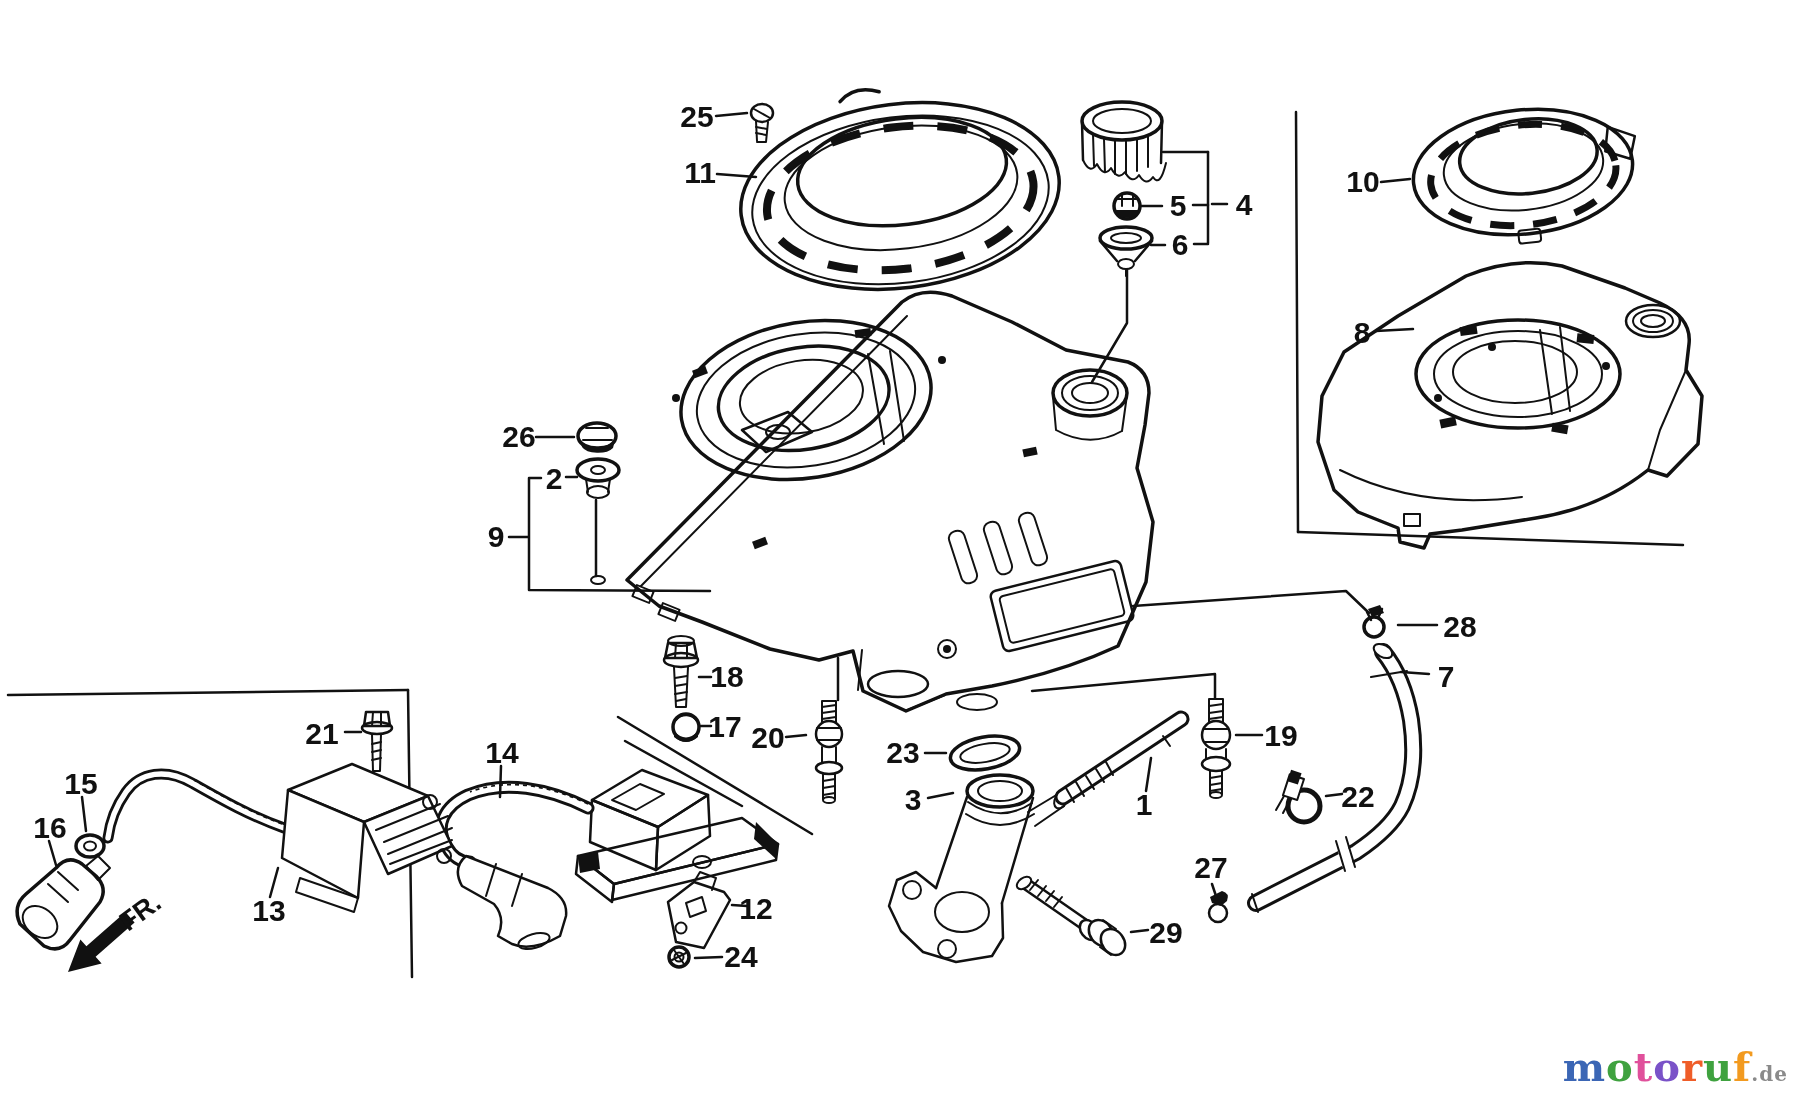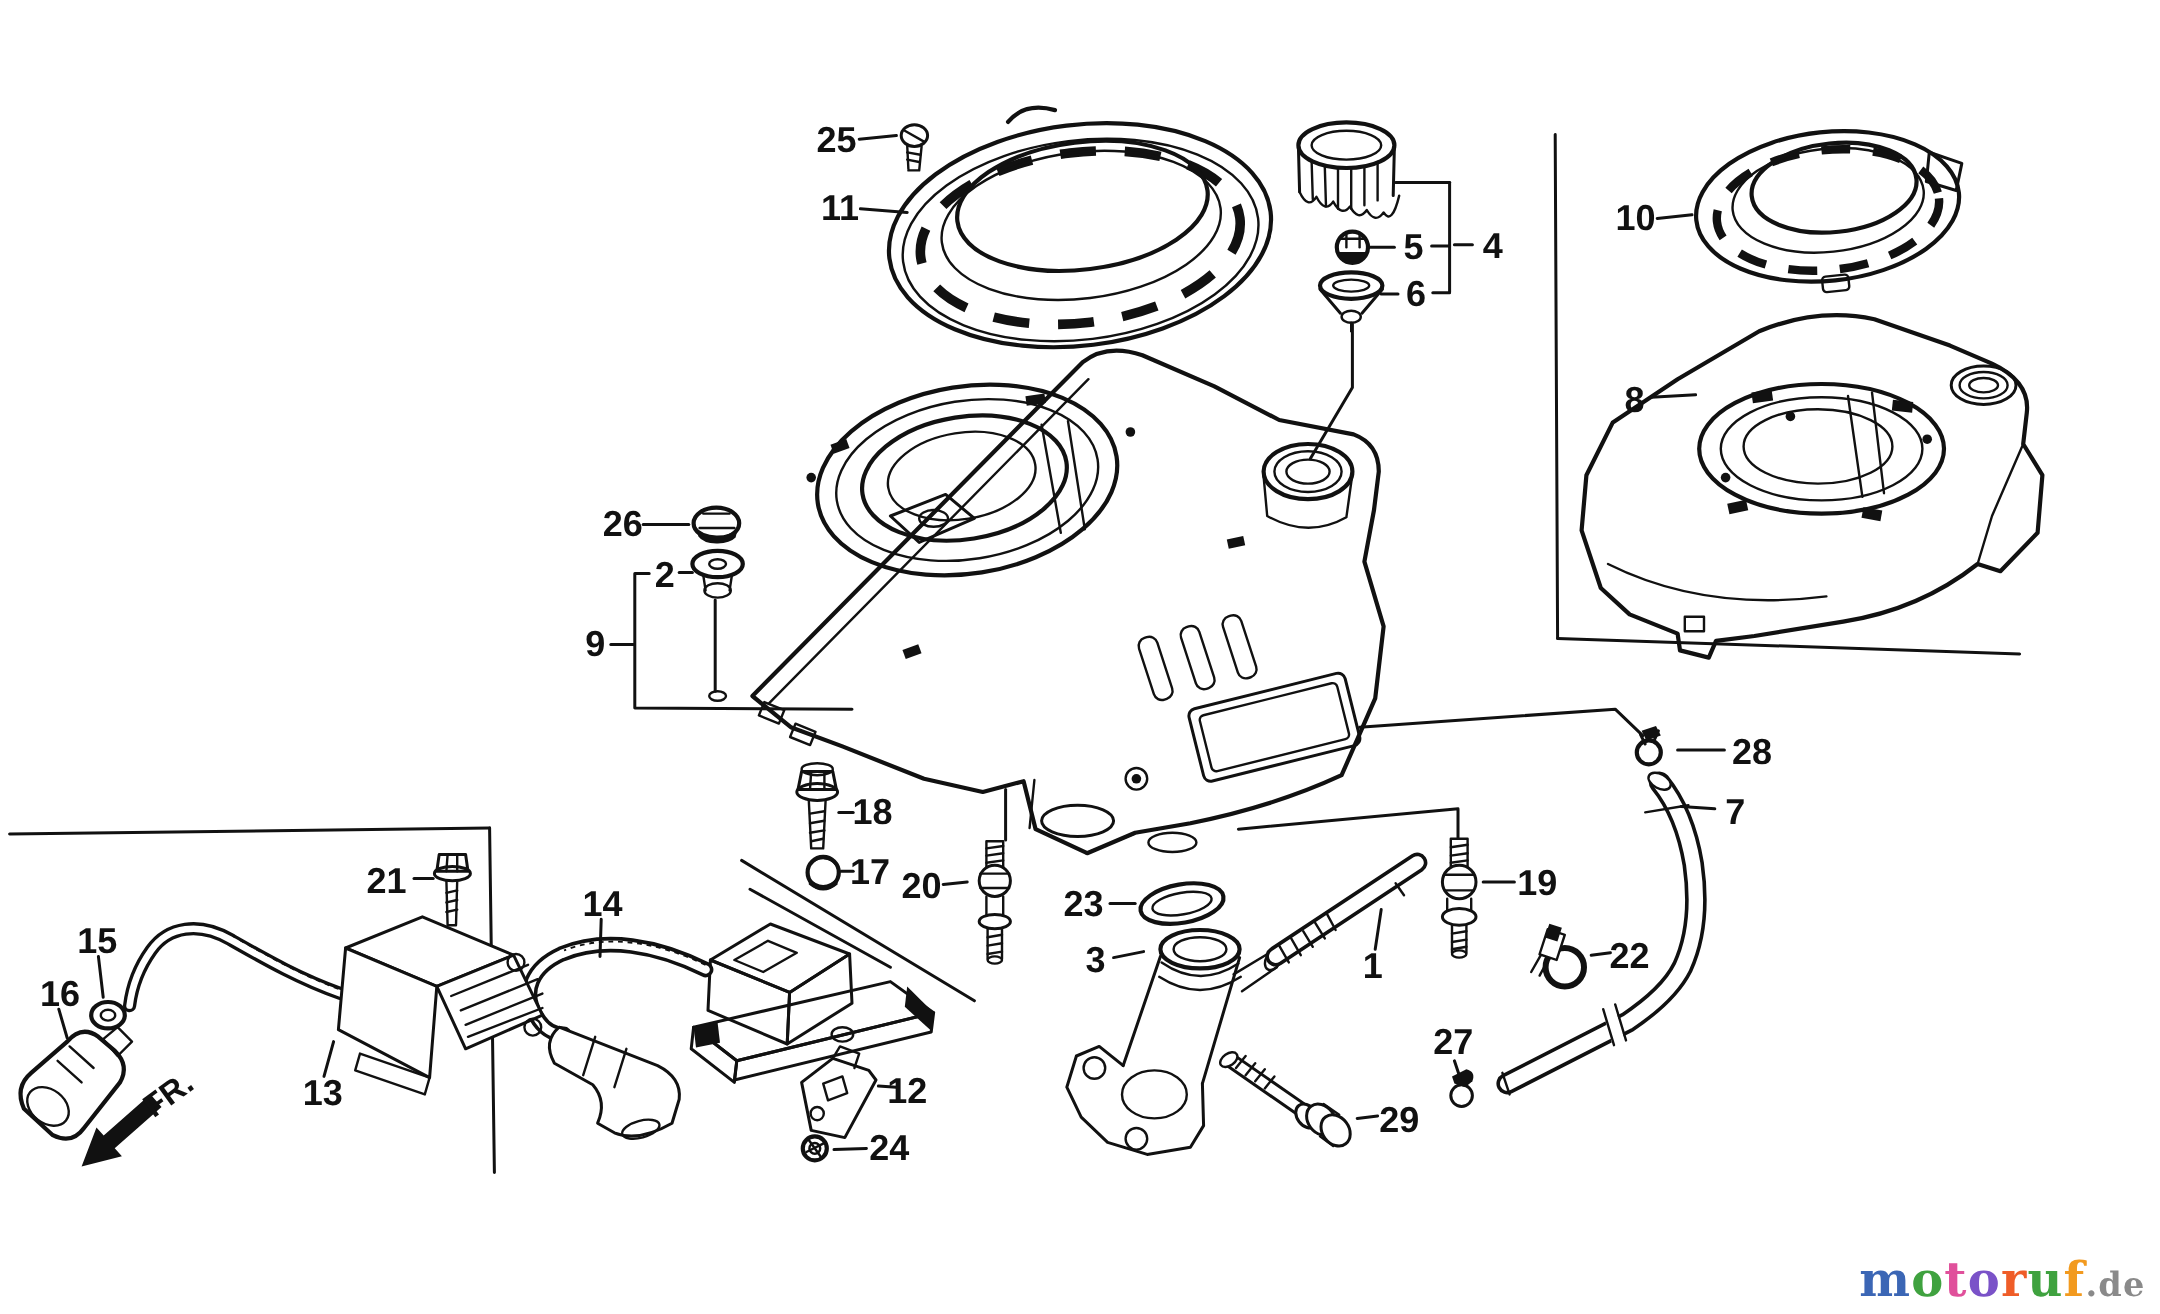--- a/index.html
+++ b/index.html
@@ -9,21 +9,21 @@
   .ln{stroke:#111;stroke-width:2.5;fill:none;stroke-linecap:round;stroke-linejoin:round;}
   .thin{stroke-width:2;}
   .thick{stroke-width:3.5;}
   .fill{fill:#111;stroke:none;}
   .wht{fill:#fff;}
   text.plabel{font:bold 30px "Liberation Sans", sans-serif;fill:#111;text-anchor:middle;}
   text.frtxt{font:bold 27px "Liberation Sans", sans-serif;fill:#111;}
   .watermark{position:absolute;right:12px;bottom:8px;
              font-family:"DejaVu Serif", serif;font-weight:bold;font-size:40px;
              letter-spacing:1px;line-height:1;}
-  .watermark .suffix{font-size:28px;font-weight:bold;}
+  .watermark .suffix{font-size:20px;font-weight:bold;}
 </style>
 </head>
 <body>
 
 <div class="stage">
 <svg width="1800" height="1095" viewBox="0 0 1800 1095">
 
   <g>
     <line class="ln" x1="8" y1="695" x2="408" y2="690"></line>
     <line class="ln" x1="408" y1="690" x2="412" y2="977"></line>

